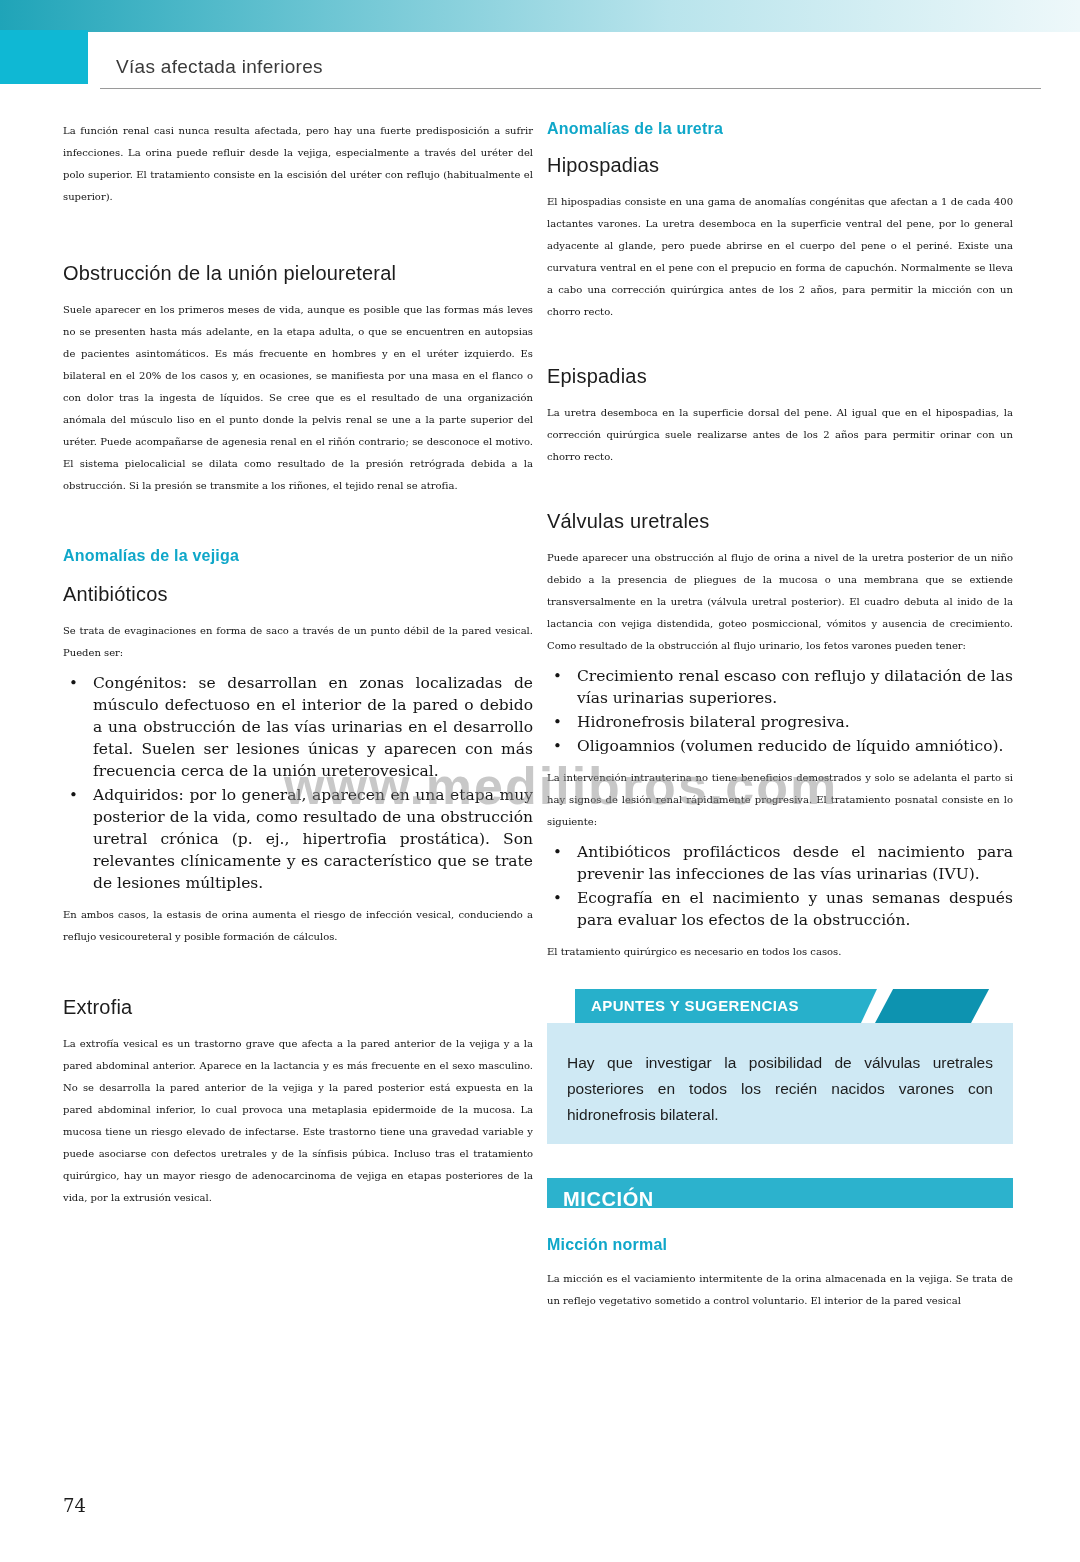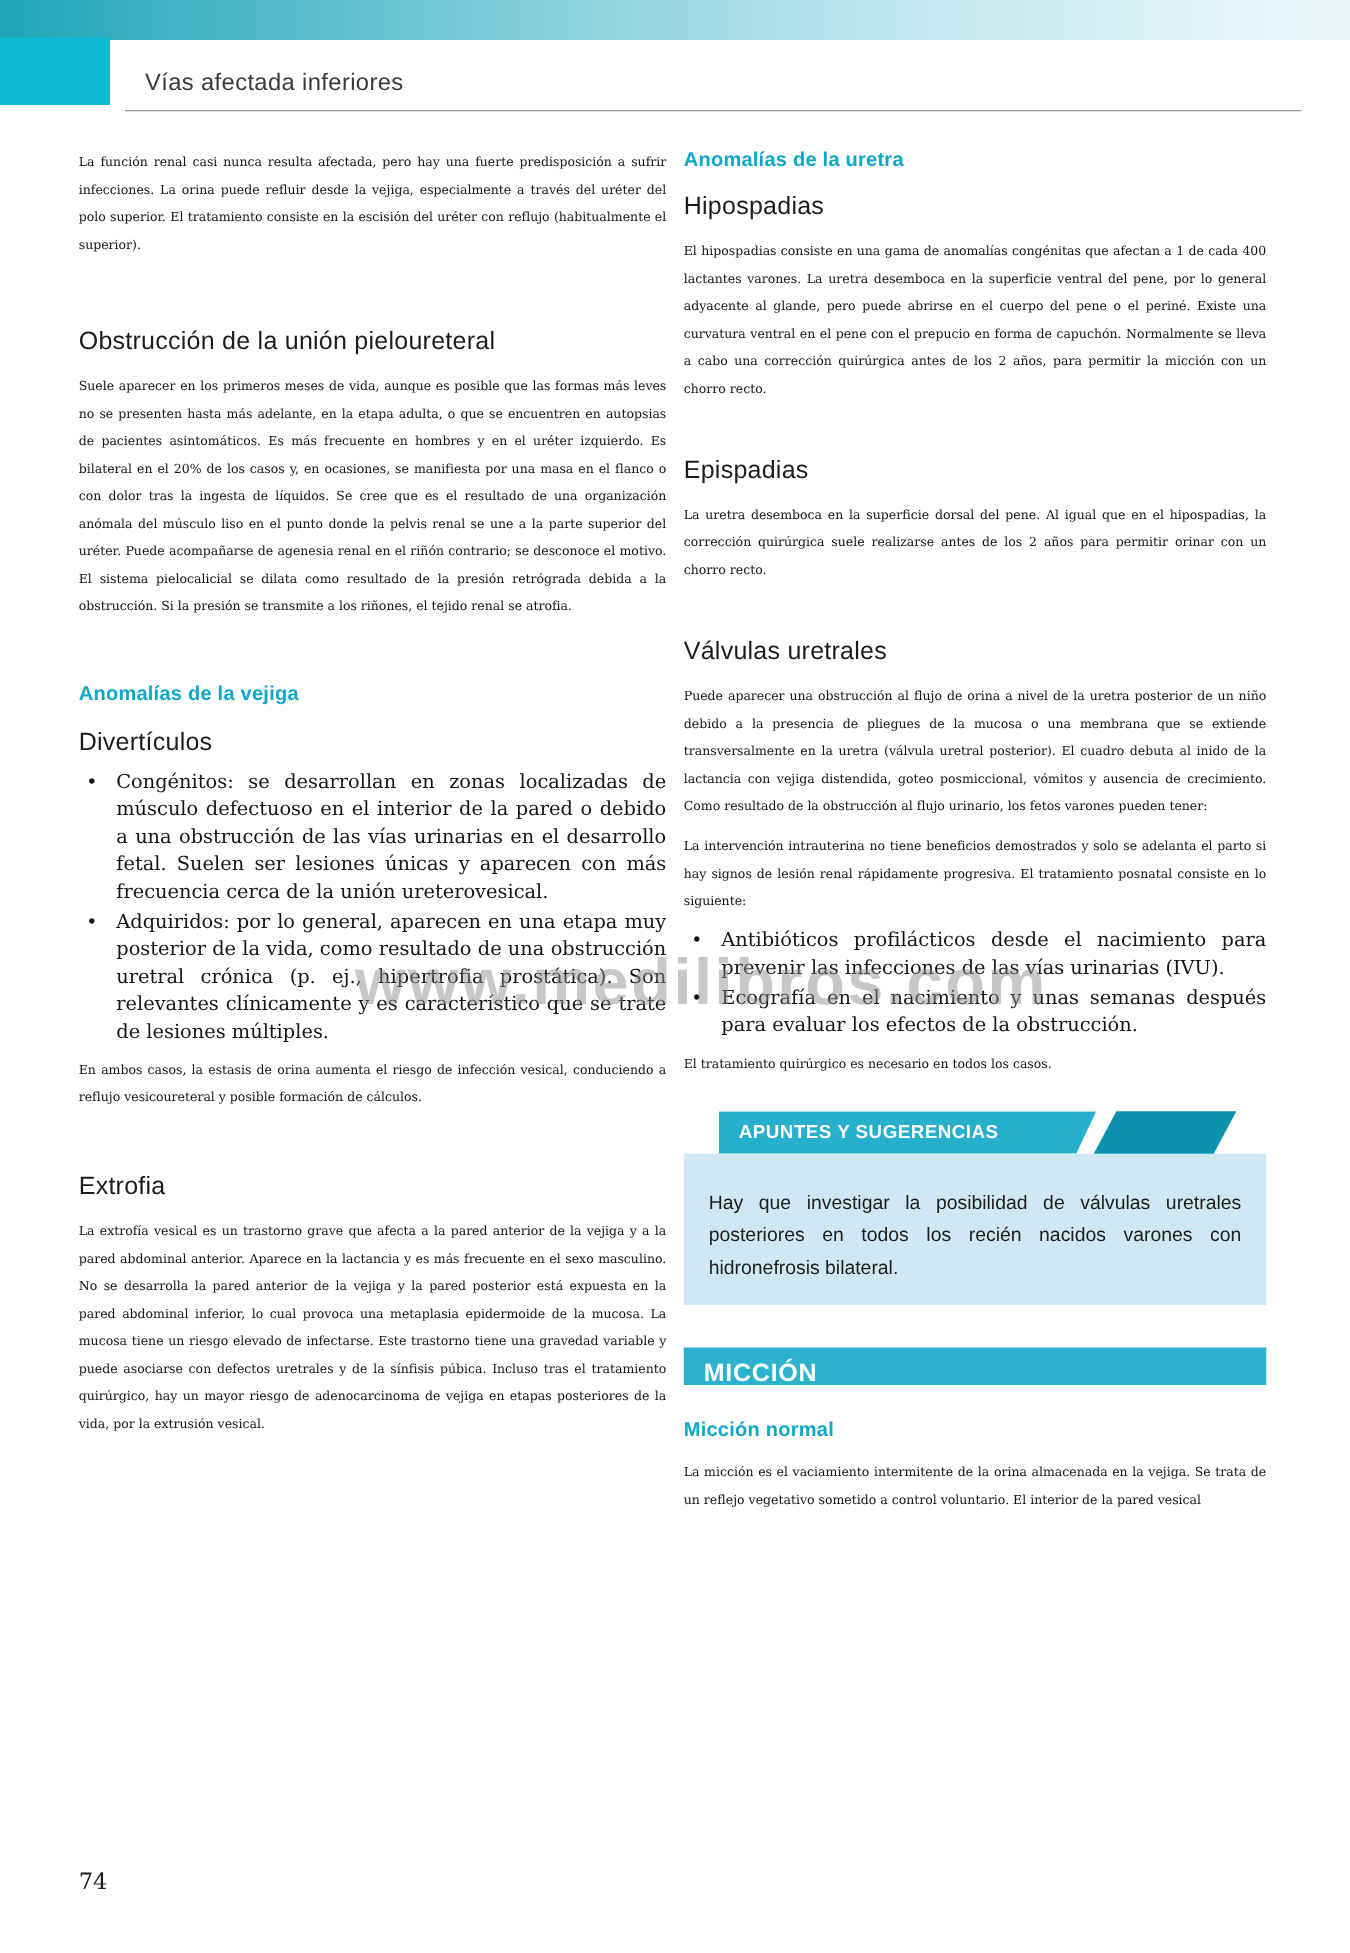--- a/index.html
+++ b/index.html
@@ -139,21 +139,22 @@
 <main class="columns">
 
   <section class="col col-left">
     <p class="body-p mt0">La función renal casi nunca resulta afectada, pero hay una fuerte predisposición a sufrir infecciones. La orina puede refluir desde la vejiga, especialmente a través del uréter del polo superior. El tratamiento consiste en la escisión del uréter con reflujo (habitualmente el superior).</p>
 
     <h2 class="h2 mt54">Obstrucción de la unión pieloureteral</h2>
     <p class="body-p mt14">Suele aparecer en los primeros meses de vida, aunque es posible que las formas más leves no se presenten hasta más adelante, en la etapa adulta, o que se encuentren en autopsias de pacientes asintomáticos. Es más frecuente en hombres y en el uréter izquierdo. Es bilateral en el 20% de los casos y, en ocasiones, se manifiesta por una masa en el flanco o con dolor tras la ingesta de líquidos. Se cree que es el resultado de una organización anómala del músculo liso en el punto donde la pelvis renal se une a la parte superior del uréter. Puede acompañarse de agenesia renal en el riñón contrario; se desconoce el motivo. El sistema pielocalicial se dilata como resultado de la presión retrógrada debida a la obstrucción. Si la presión se transmite a los riñones, el tejido renal se atrofia.</p>
 
     <h1 class="h1 mt50">Anomalías de la vejiga</h1>
 
-    <h2 class="h2 mt18">Divertículos</h2>
+    <h2 class="h2 mt18">Antibióticos</h2>
+    <p class="body-p mt14">Se trata de evaginaciones en forma de saco a través de un punto débil de la pared vesical. Pueden ser:</p>
     <ul class="bullets">
       <li>Congénitos: se desarrollan en zonas localizadas de músculo defectuoso en el interior de la pared o debido a una obstrucción de las vías urinarias en el desarrollo fetal. Suelen ser lesiones únicas y aparecen con más frecuencia cerca de la unión ureterovesical.</li>
       <li>Adquiridos: por lo general, aparecen en una etapa muy posterior de la vida, como resultado de una obstrucción uretral crónica (p. ej., hipertrofia prostática). Son relevantes clínicamente y es característico que se trate de lesiones múltiples.</li>
     </ul>
     <p class="body-p mt10">En ambos casos, la estasis de orina aumenta el riesgo de infección vesical, conduciendo a reflujo vesicoureteral y posible formación de cálculos.</p>
 
     <h2 class="h2 mt48">Extrofia</h2>
     <p class="body-p mt14">La extrofía vesical es un trastorno grave que afecta a la pared anterior de la vejiga y a la pared abdominal anterior. Aparece en la lactancia y es más frecuente en el sexo masculino. No se desarrolla la pared anterior de la vejiga y la pared posterior está expuesta en la pared abdominal inferior, lo cual provoca una metaplasia epidermoide de la mucosa. La mucosa tiene un riesgo elevado de infectarse. Este trastorno tiene una gravedad variable y puede asociarse con defectos uretrales y de la sínfisis púbica. Incluso tras el tratamiento quirúrgico, hay un mayor riesgo de adenocarcinoma de vejiga en etapas posteriores de la vida, por la extrusión vesical.</p>
   </section>
 
@@ -161,20 +162,25 @@
     <h1 class="h1 mt0">Anomalías de la uretra</h1>
 
     <h2 class="h2 mt16">Hipospadias</h2>
     <p class="body-p mt14">El hipospadias consiste en una gama de anomalías congénitas que afectan a 1 de cada 400 lactantes varones. La uretra desemboca en la superficie ventral del pene, por lo general adyacente al glande, pero puede abrirse en el cuerpo del pene o el periné. Existe una curvatura ventral en el pene con el prepucio en forma de capuchón. Normalmente se lleva a cabo una corrección quirúrgica antes de los 2 años, para permitir la micción con un chorro recto.</p>
 
     <h2 class="h2 mt42">Epispadias</h2>
     <p class="body-p mt14">La uretra desemboca en la superficie dorsal del pene. Al igual que en el hipospadias, la corrección quirúrgica suele realizarse antes de los 2 años para permitir orinar con un chorro recto.</p>
 
     <h2 class="h2 mt42">Válvulas uretrales</h2>
     <p class="body-p mt14">Puede aparecer una obstrucción al flujo de orina a nivel de la uretra posterior de un niño debido a la presencia de pliegues de la mucosa o una membrana que se extiende transversalmente en la uretra (válvula uretral posterior). El cuadro debuta al inido de la lactancia con vejiga distendida, goteo posmiccional, vómitos y ausencia de crecimiento. Como resultado de la obstrucción al flujo urinario, los fetos varones pueden tener:</p>
+    <ul class="bullets">
+      <li>Crecimiento renal escaso con reflujo y dilatación de las vías urinarias superiores.</li>
+      <li>Hidronefrosis bilateral progresiva.</li>
+      <li>Oligoamnios (volumen reducido de líquido amniótico).</li>
+    </ul>
     <p class="body-p mt10">La intervención intrauterina no tiene beneficios demostrados y solo se adelanta el parto si hay signos de lesión renal rápidamente progresiva. El tratamiento posnatal consiste en lo siguiente:</p>
     <ul class="bullets">
       <li>Antibióticos profilácticos desde el nacimiento para prevenir las infecciones de las vías urinarias (IVU).</li>
       <li>Ecografía en el nacimiento y unas semanas después para evaluar los efectos de la obstrucción.</li>
     </ul>
     <p class="body-p mt10">El tratamiento quirúrgico es necesario en todos los casos.</p>
 
     <div class="notes-box">
       <div class="notes-header">
         <span class="notes-accent"></span>

